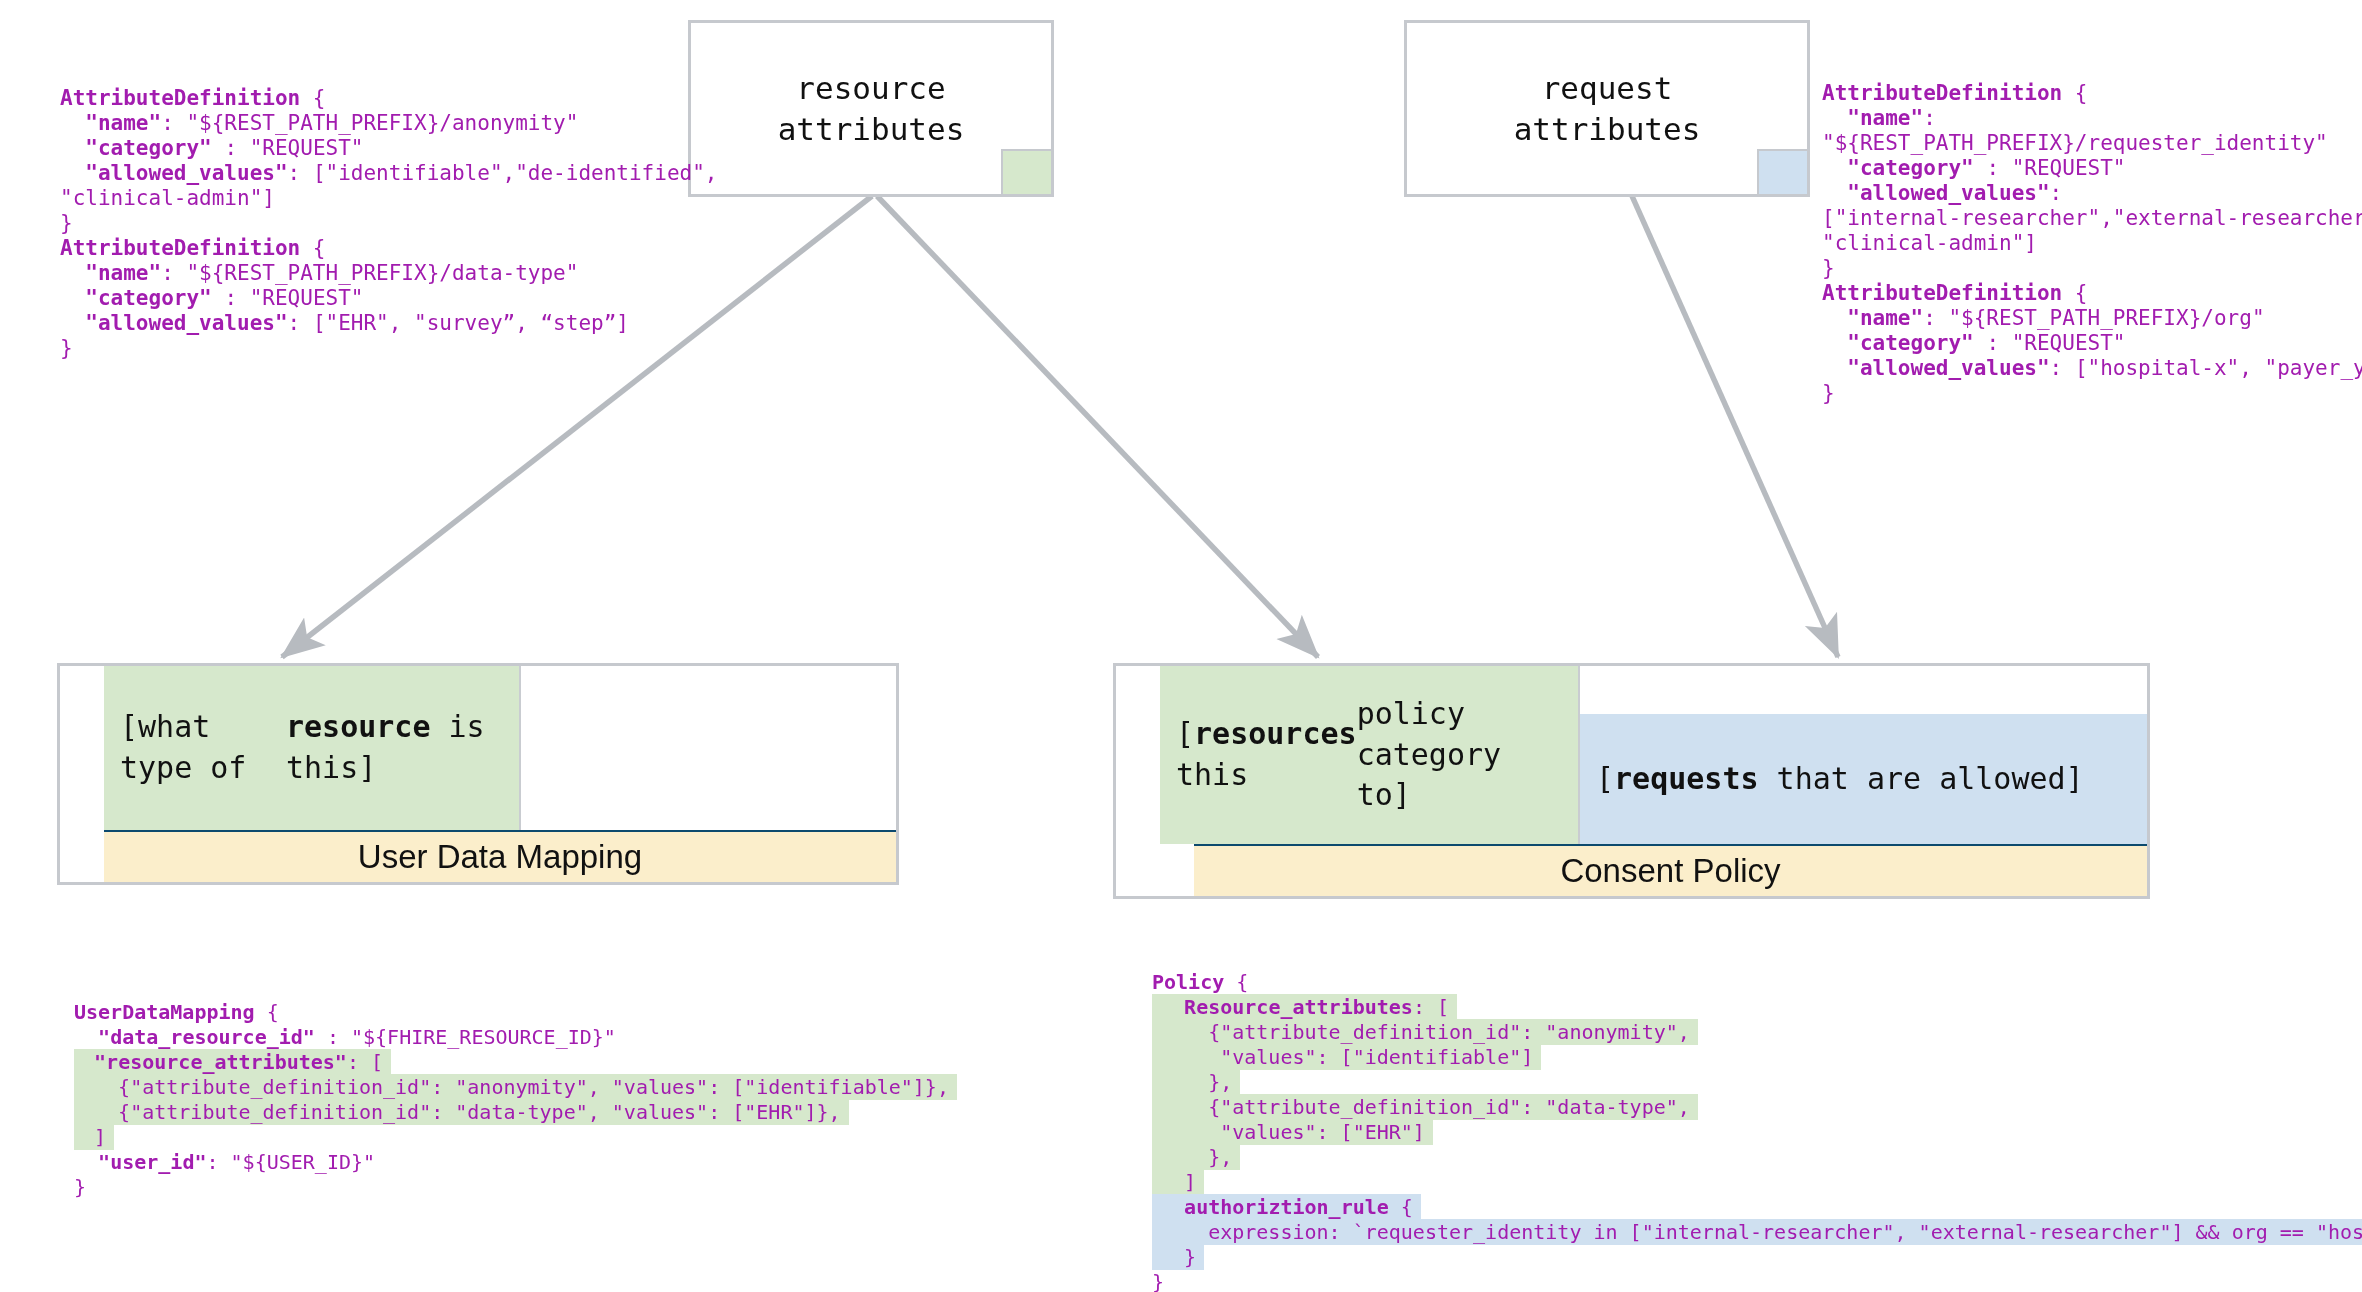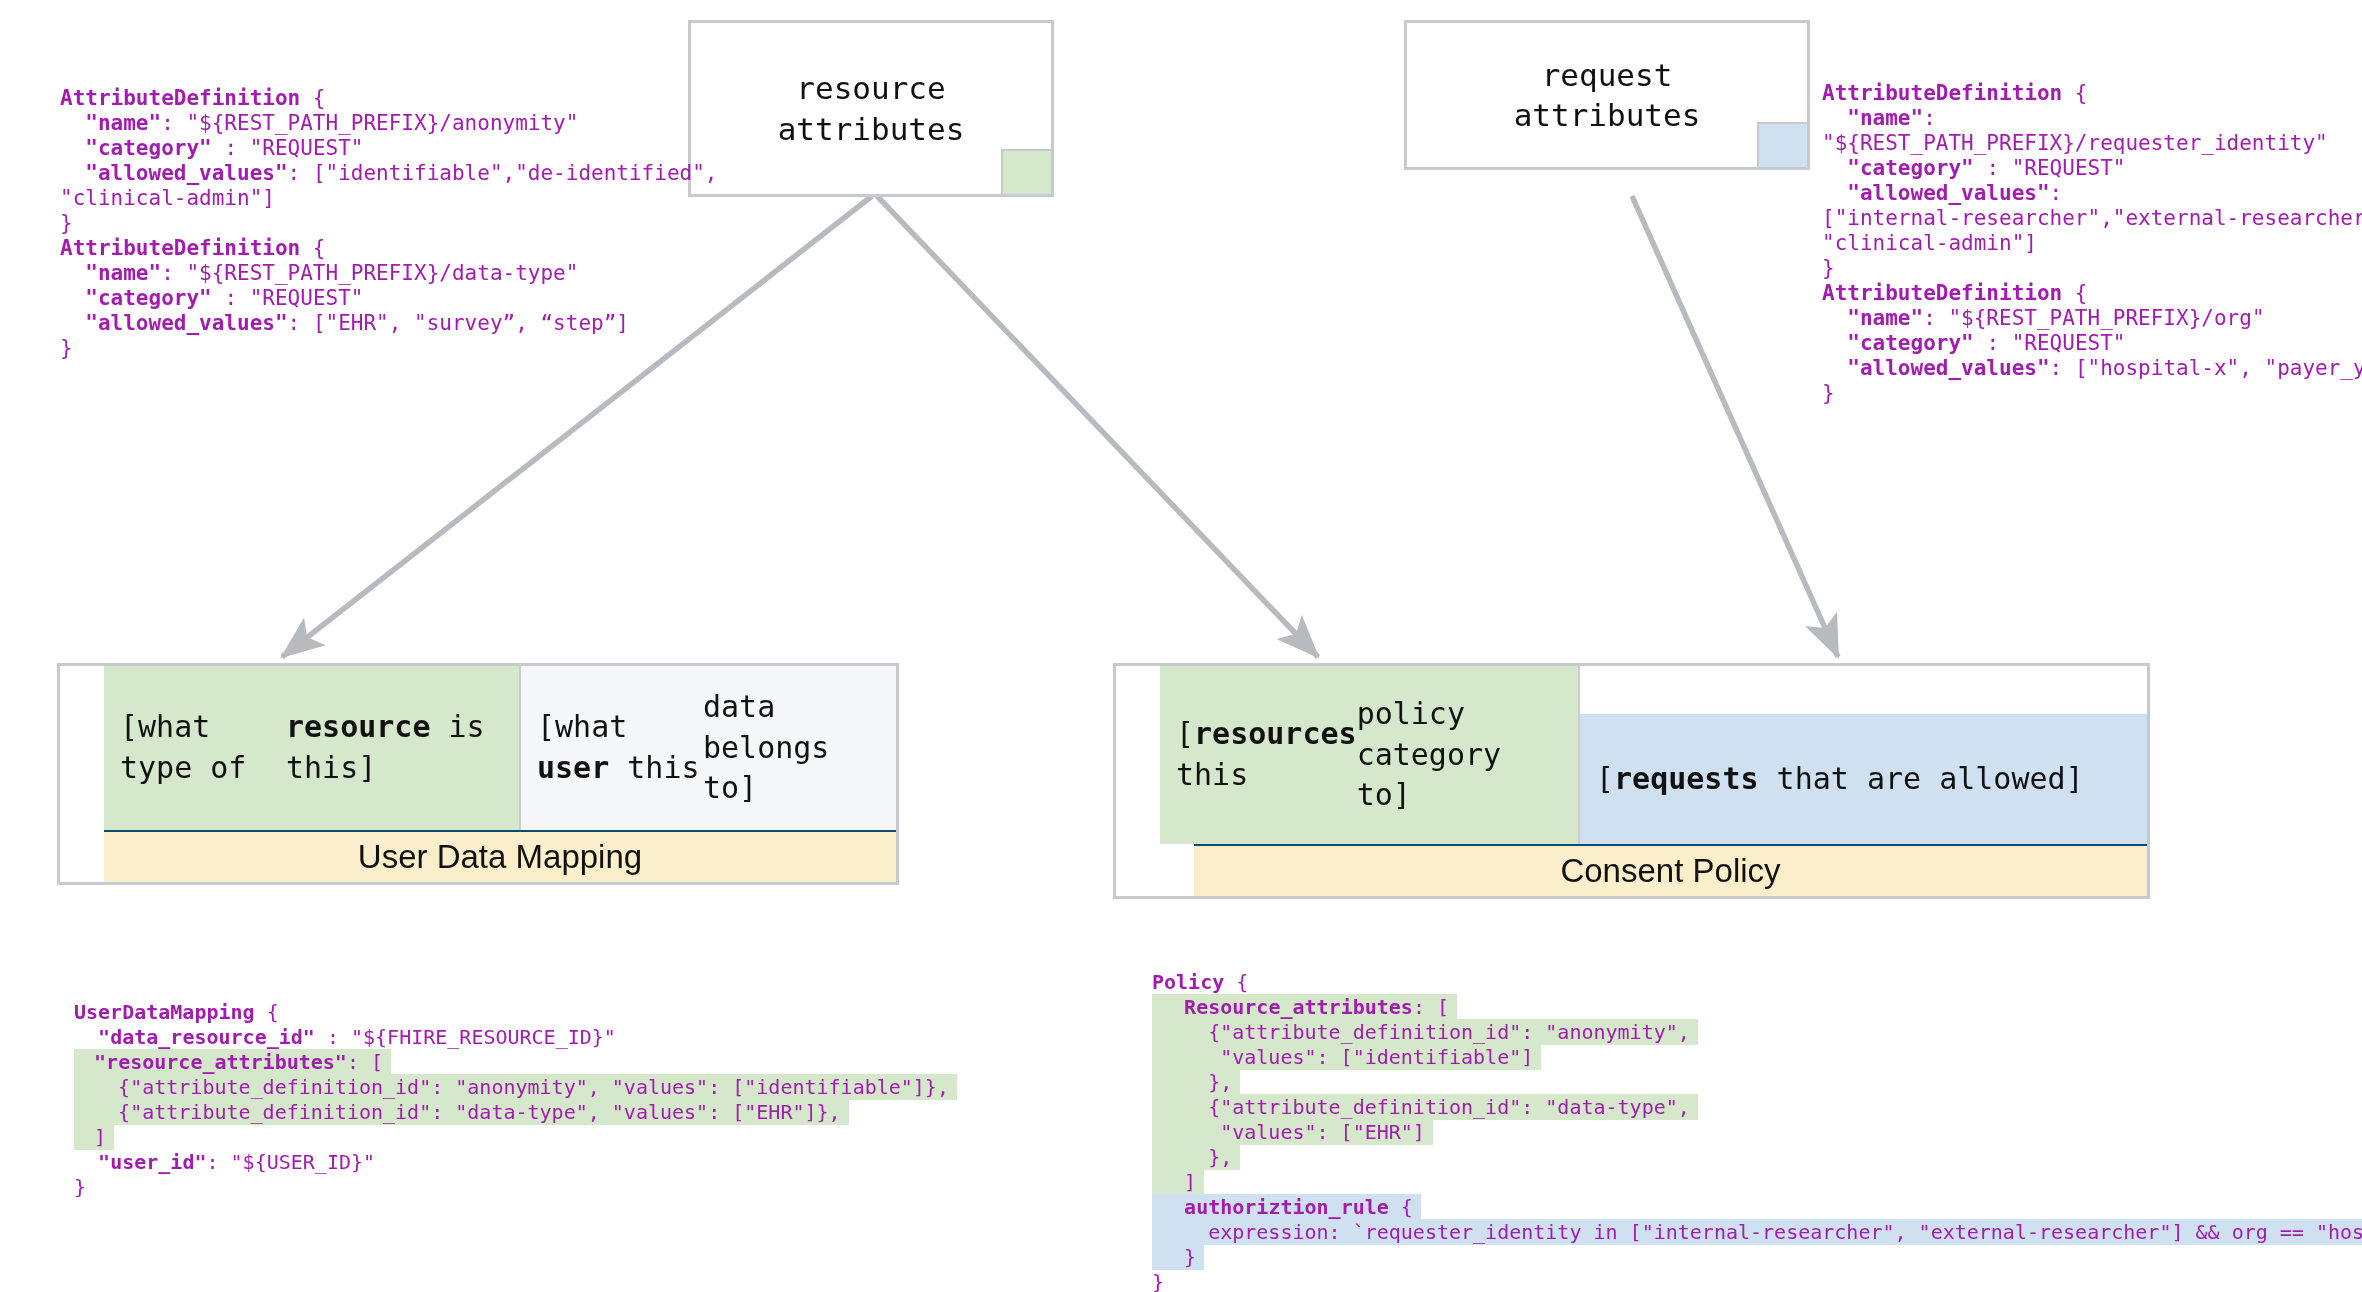--- a/index.html
+++ b/index.html
@@ -53,39 +53,35 @@
       <line x1="1632" y1="196" x2="1838" y2="657"></line>
     </g>
   </svg>
 
   <div class="attrbox" style="left:688px;top:20px;width:366px;height:177px;">
     <div class="cap">resource
 attributes</div>
     <div class="swatch" style="background:#d6e8cc;"></div>
   </div>
 
-  <div class="attrbox" style="left:1404px;top:20px;width:406px;height:150px;">
+  <div class="attrbox" style="left:1404px;top:20px;width:406px;height:177px;">
     <div class="cap">request
 attributes</div>
     <div class="swatch" style="background:#cfe0f0;"></div>
   </div>
 
   <div class="code" style="left:60px;top:86px;font-size:21px;line-height:25px;"><span class="ln"><b>AttributeDefinition</b> {</span><span class="ln">  <b>"name"</b>: "${REST_PATH_PREFIX}/anonymity"</span><span class="ln">  <b>"category"</b> : "REQUEST"</span><span class="ln">  <b>"allowed_values"</b>: ["identifiable","de-identified",</span><span class="ln">"clinical-admin"]</span><span class="ln">}</span><span class="ln"><b>AttributeDefinition</b> {</span><span class="ln">  <b>"name"</b>: "${REST_PATH_PREFIX}/data-type"</span><span class="ln">  <b>"category"</b> : "REQUEST"</span><span class="ln">  <b>"allowed_values"</b>: ["EHR", "survey”, “step”]</span><span class="ln">}</span></div>
 
   <div class="code" style="left:1822px;top:81px;font-size:21px;line-height:25px;"><span class="ln"><b>AttributeDefinition</b> {</span><span class="ln">  <b>"name"</b>:</span><span class="ln">"${REST_PATH_PREFIX}/requester_identity"</span><span class="ln">  <b>"category"</b> : "REQUEST"</span><span class="ln">  <b>"allowed_values"</b>:</span><span class="ln">["internal-researcher","external-researcher",</span><span class="ln">"clinical-admin"]</span><span class="ln">}</span><span class="ln"><b>AttributeDefinition</b> {</span><span class="ln">  <b>"name"</b>: "${REST_PATH_PREFIX}/org"</span><span class="ln">  <b>"category"</b> : "REQUEST"</span><span class="ln">  <b>"allowed_values"</b>: ["hospital-x", "payer_y”]</span><span class="ln">}</span></div>
 
   <div class="concept" style="left:57px;top:663px;width:842px;height:222px;">
     <div class="concept-row">
       <div class="cell sep" style="flex:0 0 417px;background:#d6e8cc;">
           <span class="ln">[what type of</span>
           <span class="ln"><b>resource</b> is this]</span>
-        </div>
-      <div class="cell" style="flex:1 1 auto;background:#f5f7fa;">
-          <span class="ln">[what <b>user</b> this</span>
-          <span class="ln">data belongs to]</span>
         </div>
     </div>
     <div class="footer" style="height:50px;background:#fbeecb;">User Data Mapping</div>
   </div>
 
   <div class="concept" style="left:1113px;top:663px;width:1037px;height:236px;">
     <div class="concept-row">
       <div class="cell sep" style="flex:0 0 420px;background:#d6e8cc;">
           <span class="ln">[<b>resources</b> this</span>
           <span class="ln">policy category to]</span>

